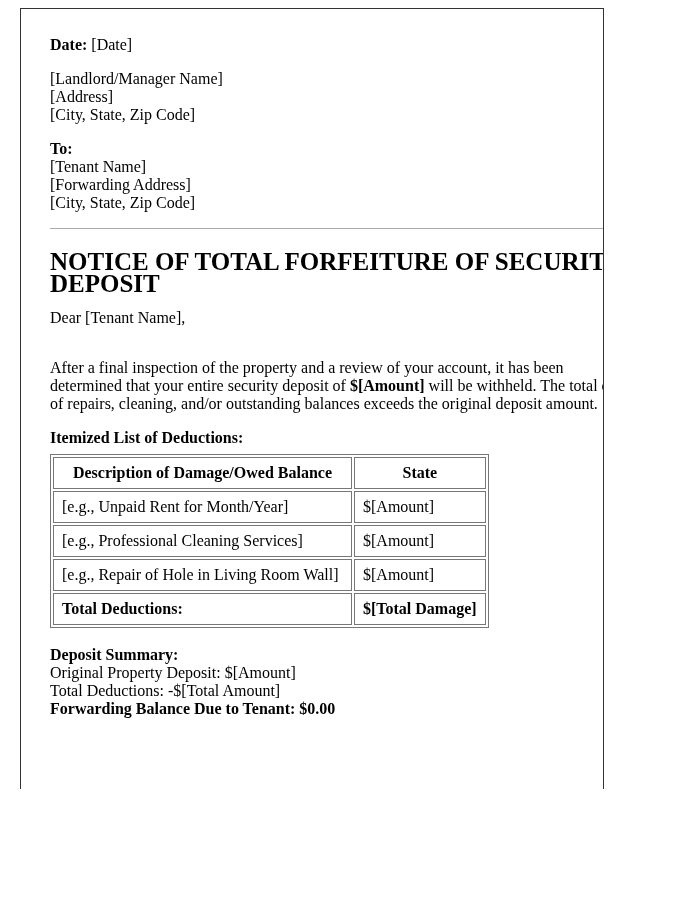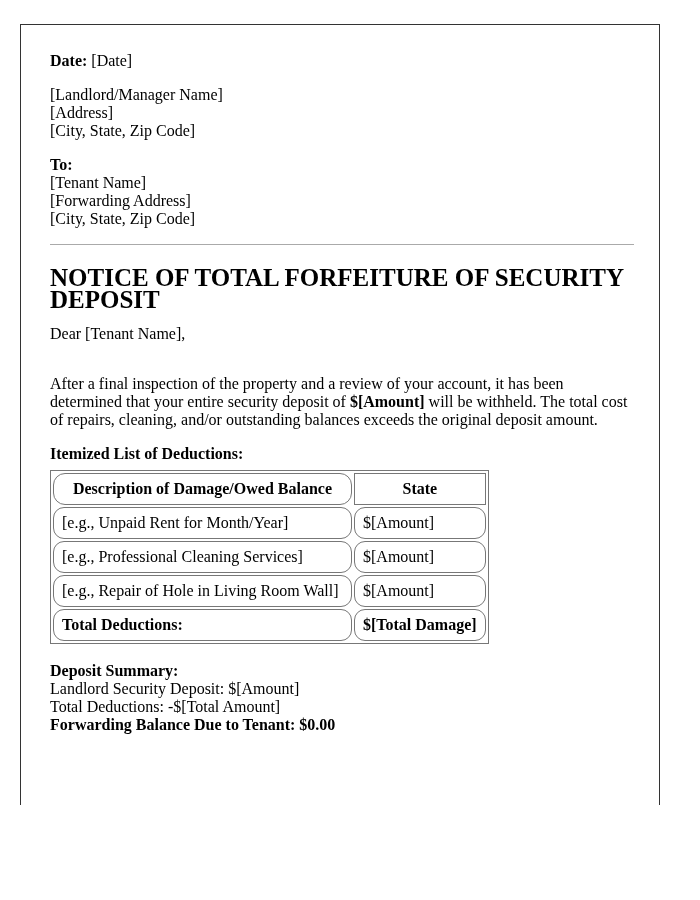--- a/index.html
+++ b/index.html
@@ -12,22 +12,22 @@
       height: 900px;
       position: relative;
       overflow: hidden;
       font-family: "Liberation Serif", "DejaVu Serif", serif;
       color: #000;
       font-size: 16px;
     }
     .page {
       position: absolute;
       left: 20px;
-      top: 24px;
-      width: 640px;
+      top: 8px;
+      width: 584px;
       height: 781px;
       border: 1px solid #333;
       border-bottom: none;
       box-sizing: border-box;
       overflow: hidden;
     }
     .content {
       position: absolute;
       left: 29px;
       top: 27px;
@@ -60,22 +60,22 @@
       border: 1px solid #777;
       padding: 6px 8px 6px 8px;
       line-height: 18px;
       height: 18px;
       white-space: nowrap;
     }
     table.deductions th {
       text-align: center;
       font-weight: bold;
     }
-    table.deductions td { text-align: left; border-radius: 11px; }
-    .col-desc { width: 281px; border-radius: 12px; }
+    table.deductions td { text-align: left; }
+    .col-desc { width: 281px; }
     .col-amt { width: 108px; }
   </style>
 </head>
 <body>
 
 <div class="page">
   <div class="content">
 
     <p class="block"><span class="bold">Date:</span> <span>[Date]</span></p>
 
@@ -134,19 +134,19 @@
         <tr>
           <td class="bold">Total Deductions:</td>
           <td class="bold">$[Total Damage]</td>
         </tr>
       </tbody>
     </table>
 
     <div class="gap" style="height:18px"></div>
     <div>
       <div class="bold">Deposit Summary:</div>
-      <div>Landlord Security Deposit: $[Amount]</div>
+      <div>Original Property Deposit: $[Amount]</div>
       <div>Total Deductions: -$[Total Amount]</div>
       <div class="bold">Forwarding Balance Due to Tenant: $0.00</div>
     </div>
 
   </div>
 </div>
 
 </body></html>

